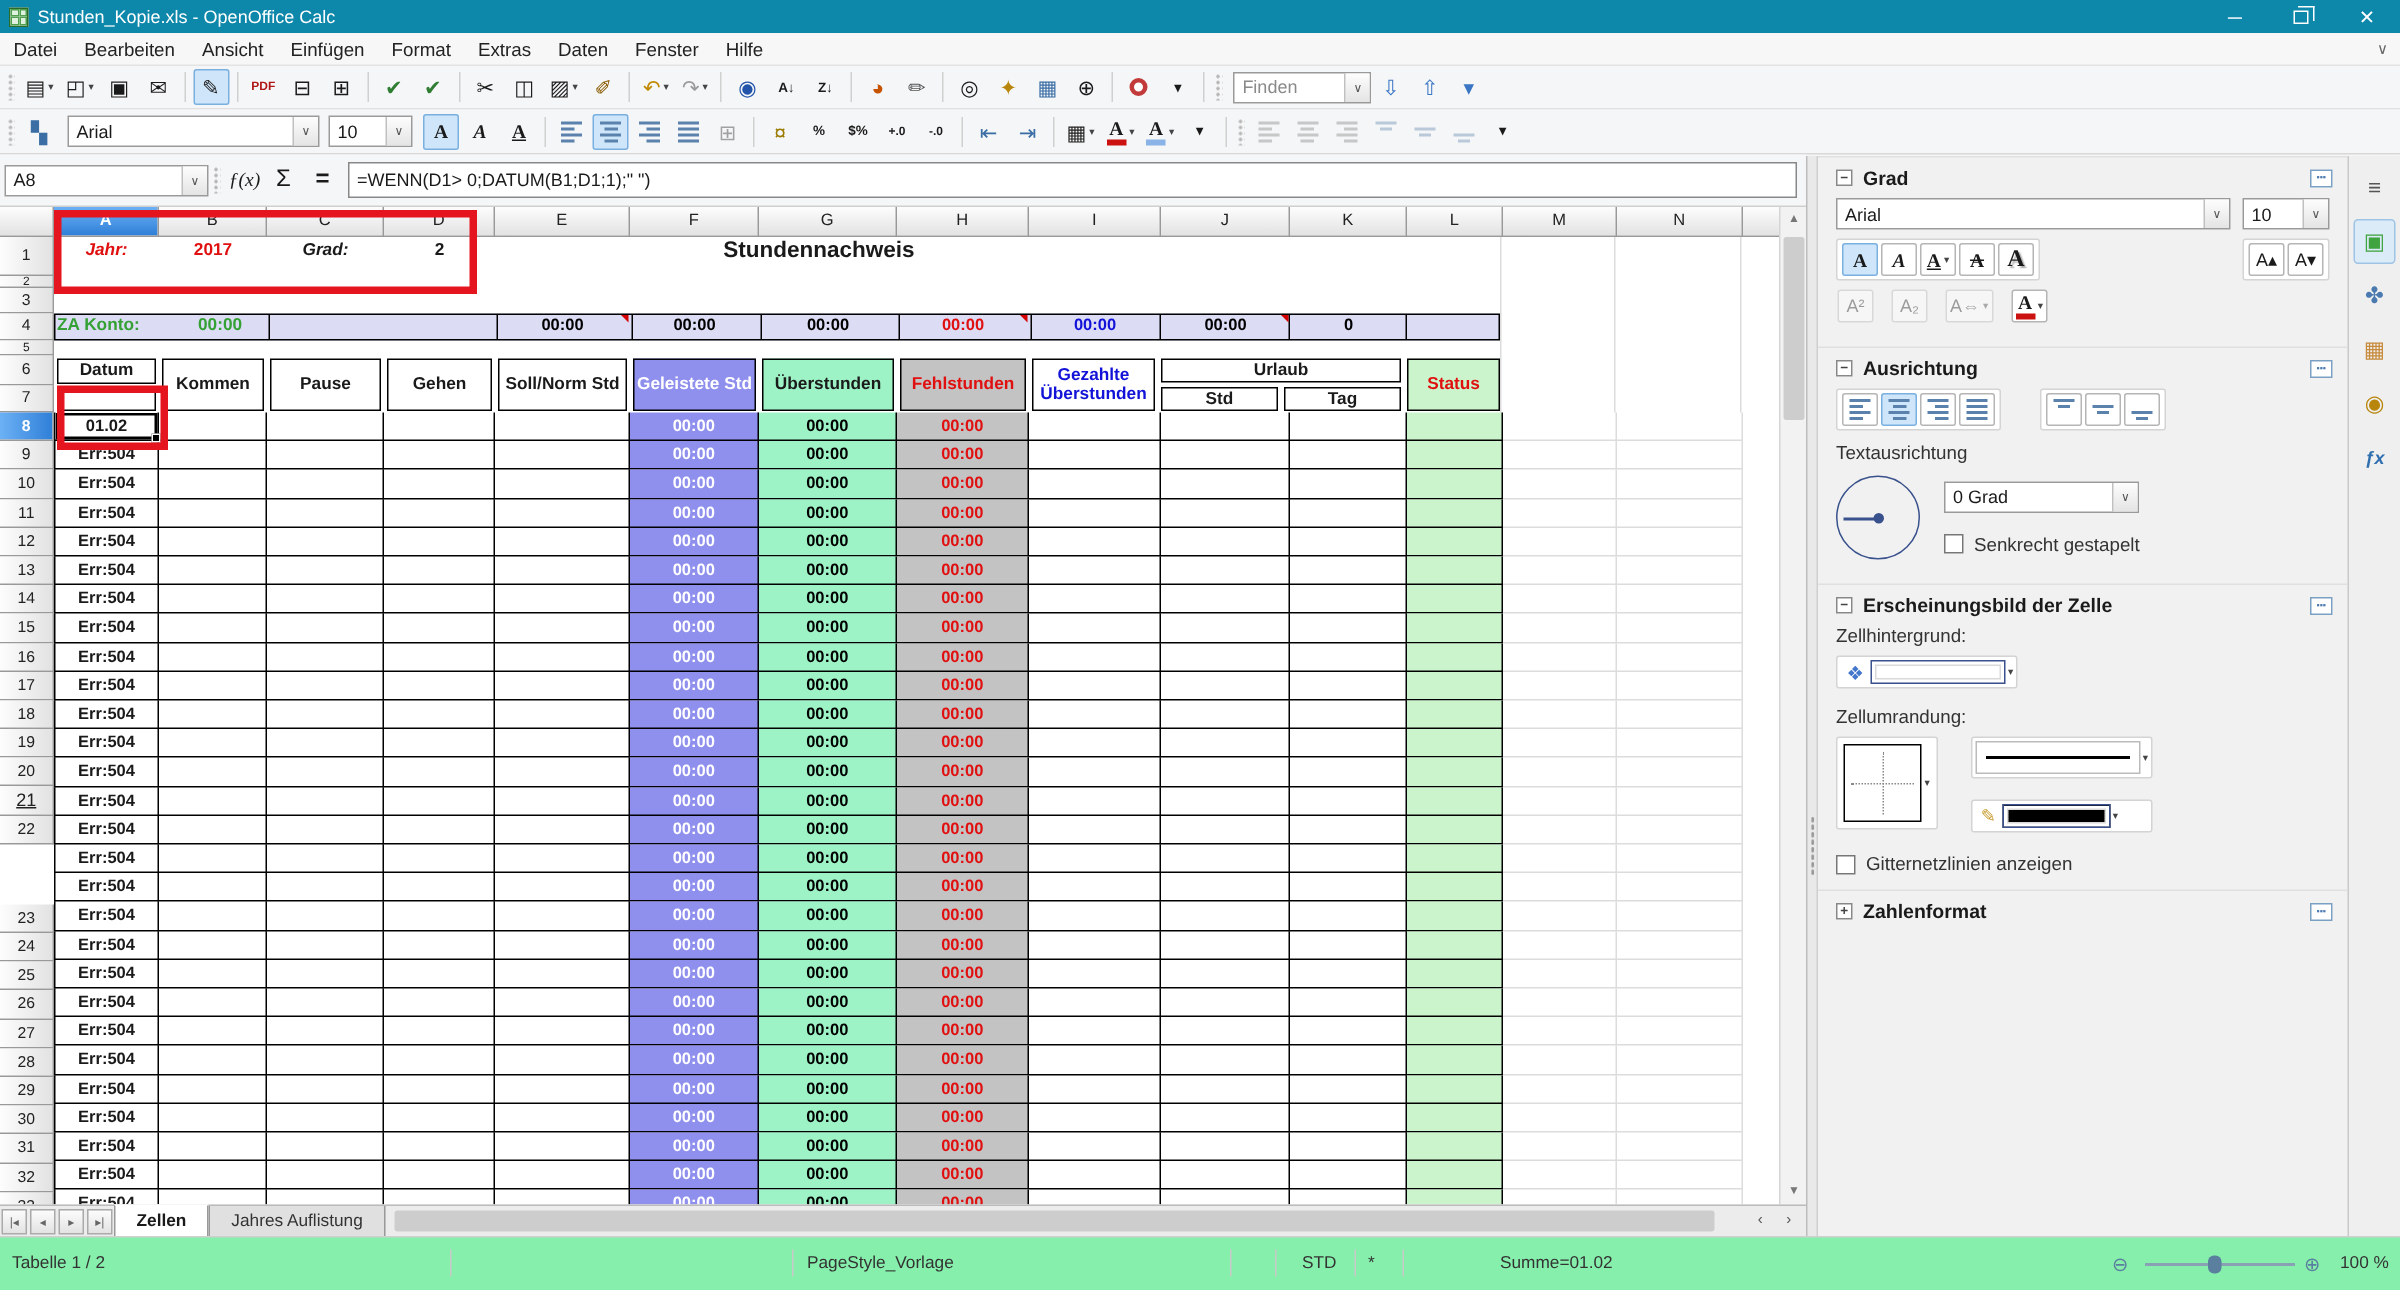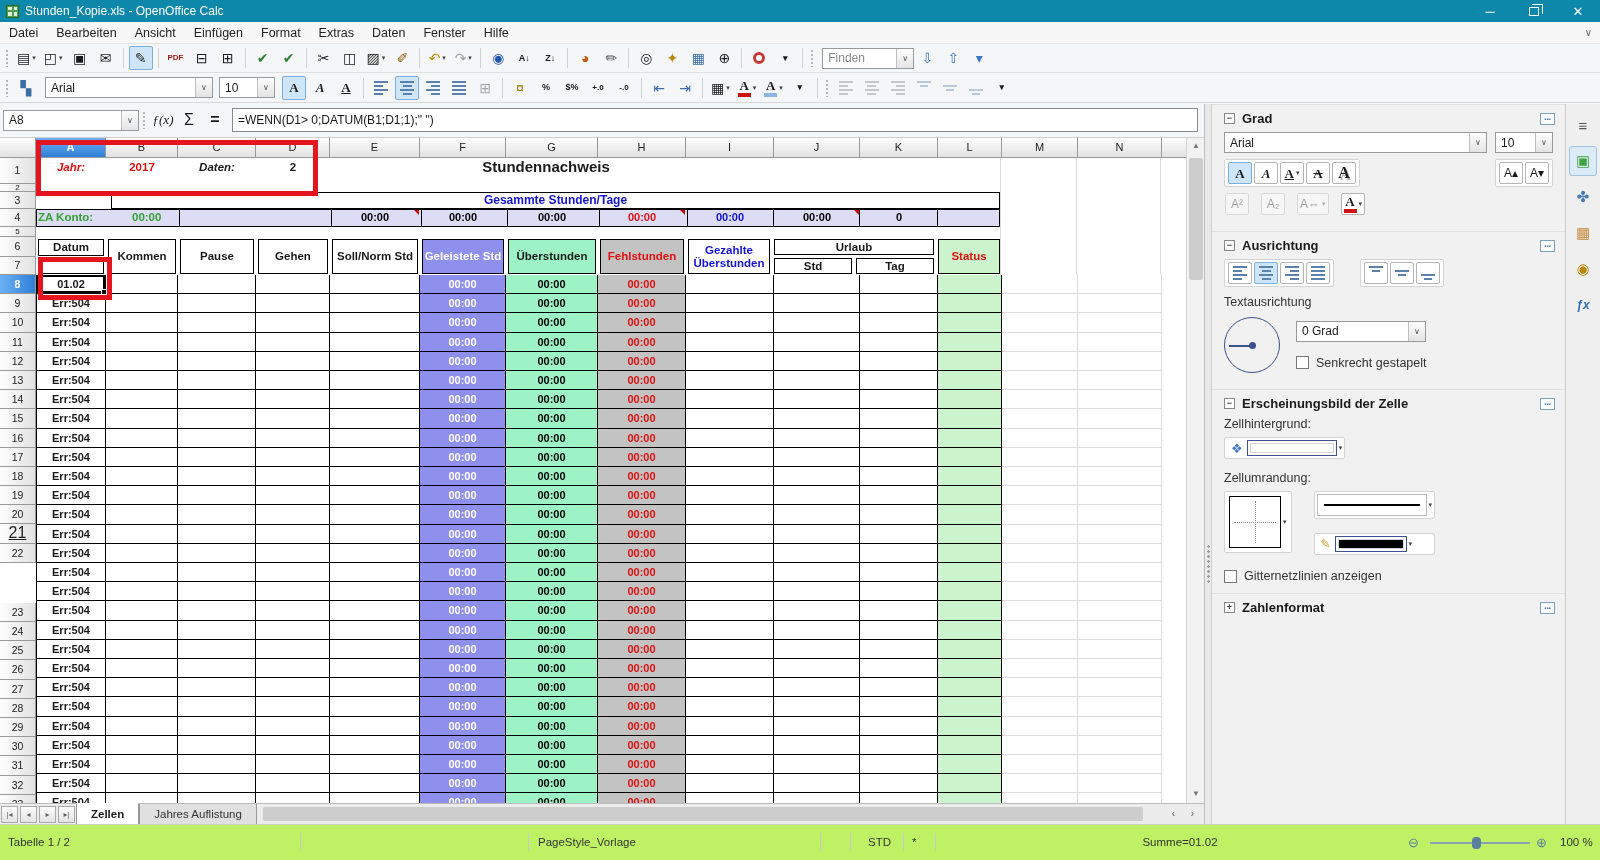--- a/index.html
+++ b/index.html
@@ -98,21 +98,21 @@
   #vthumb{position:absolute;left:2px;top:20px;width:14px;height:122px;background:#cdcdcd;border-radius:2px;}
   #tabsrow{position:absolute;left:0;top:803px;width:1204px;height:21px;background:#ececec;border-top:1px solid #bbb;display:flex;align-items:stretch;}
   .navbtn{width:17px;height:17px;margin:2px 1px;background:linear-gradient(#fcfcfc,#e3e3e3);border:1px solid #aaa;color:#666;font-size:8px;text-align:center;line-height:15px;}
   .sheettab{padding:0 14px;display:flex;align-items:center;font-size:11.5px;border-right:1px solid #999;border-left:1px solid #999;position:relative;}
   .sheettab.active{background:#fff;font-weight:bold;border-top:1px solid #fff;margin-top:-1px;}
   .sheettab.inactive{background:#e0e0e0;color:#333;}
   #hscroll{flex:1;position:relative;margin:3px 2px;background:#ececec;}
   #hthumb{position:absolute;left:4px;top:0;height:14px;width:880px;background:#cdcdcd;border-radius:2px;}
   #hbtns{display:flex;align-items:center;margin-right:2px;}
   #hbtns .navbtn{background:#ececec;border:none;font-size:10px;color:#555;}
-  #statusbar{position:absolute;left:0;top:824px;width:1600px;height:36px;background:#bef264;border-top:1px solid #cfcfcf;font-size:11.5px;color:#333;}
+  #statusbar{position:absolute;left:0;top:824px;width:1600px;height:36px;background:#86efac;border-top:1px solid #cfcfcf;font-size:11.5px;color:#333;}
   #statusbar .sdiv{position:absolute;top:8px;width:1px;height:18px;background:#c9c9c9;}
   #statusbar .sitem{position:absolute;top:11px;white-space:nowrap;}
   #zoomslider{position:absolute;left:1408px;top:10px;width:145px;height:16px;}
   #zoomslider .zline{position:absolute;left:22px;top:7px;width:100px;height:2px;background:#8aa0b5;}
   #zoomslider .zknob{position:absolute;left:64px;top:2px;width:9px;height:12px;background:#5b7f9e;border-radius:4px;}
   #zoomslider .zmin,#zoomslider .zplus{position:absolute;top:0;font-size:13px;color:#5b7f9e;}
   #zoomslider .zmin{left:0;} #zoomslider .zplus{left:128px;}
 
   
   #sb-edge{position:absolute;left:1204px;top:104px;width:8px;height:720px;background:#e9e9e9;border-left:1px solid #bdbdbd;border-right:1px solid #cfcfcf;}
@@ -499,21 +499,21 @@
         <div class="rhdr" style="height: 19.2px; line-height: 18.2px; font-size: 10.5px;">11</div>
         <div class="rhdr" style="height: 19.2px; line-height: 18.2px; font-size: 10.5px;">12</div>
         <div class="rhdr" style="height: 19.2px; line-height: 18.2px; font-size: 10.5px;">13</div>
         <div class="rhdr" style="height: 19.2px; line-height: 18.2px; font-size: 10.5px;">14</div>
         <div class="rhdr" style="height: 19.2px; line-height: 18.2px; font-size: 10.5px;">15</div>
         <div class="rhdr" style="height: 19.2px; line-height: 18.2px; font-size: 10.5px;">16</div>
         <div class="rhdr" style="height: 19.2px; line-height: 18.2px; font-size: 10.5px;">17</div>
         <div class="rhdr" style="height: 19.2px; line-height: 18.2px; font-size: 10.5px;">18</div>
         <div class="rhdr" style="height: 19.2px; line-height: 18.2px; font-size: 10.5px;">19</div>
         <div class="rhdr" style="height: 19.2px; line-height: 18.2px; font-size: 10.5px;">20</div>
-        <div class="rhdr" style="height: 19.2px; line-height: 18.2px; font-size: 16px; text-decoration: underline;">21</div>
+        <div class="rhdr" style="height: 19.2px; line-height: 18.2px; font-size: 12px; text-decoration: underline;">21</div>
         <div class="rhdr" style="height: 19.2px; line-height: 18.2px; font-size: 10.5px;">22</div>
         <div class="rhdr" style="height: 19.2px; line-height: 18.2px; font-size: 10.5px; margin-top: 40px;">23</div>
         <div class="rhdr" style="height: 19.2px; line-height: 18.2px; font-size: 10.5px;">24</div>
         <div class="rhdr" style="height: 19.2px; line-height: 18.2px; font-size: 10.5px;">25</div>
         <div class="rhdr" style="height: 19.2px; line-height: 18.2px; font-size: 10.5px;">26</div>
         <div class="rhdr" style="height: 19.2px; line-height: 18.2px; font-size: 10.5px;">27</div>
         <div class="rhdr" style="height: 19.2px; line-height: 18.2px; font-size: 10.5px;">28</div>
         <div class="rhdr" style="height: 19.2px; line-height: 18.2px; font-size: 10.5px;">29</div>
         <div class="rhdr" style="height: 19.2px; line-height: 18.2px; font-size: 10.5px;">30</div>
         <div class="rhdr" style="height: 19.2px; line-height: 18.2px; font-size: 10.5px;">31</div>
@@ -523,25 +523,24 @@
         <div class="rhdr" style="height: 19.2px; line-height: 18.2px; font-size: 10.5px;">35</div>
       </div>
     <div id="cellarea">
 
       <div class="vgrid" style="left:964px;"></div>
       <div class="vgrid" style="left:1040px;"></div>
       <div class="vgrid" style="left:1124px;"></div>
 
       <div class="abs ct" style="left:0;top:3px;width:70px;text-align:center;color:#e01010;font-style:italic;">Jahr:</div>
       <div class="abs ct" style="left:70px;top:3px;width:72px;text-align:center;color:#e01010;">2017</div>
-      <div class="abs ct" style="left:142px;top:3px;width:78px;text-align:center;font-style:italic;">Daten:</div>
+      <div class="abs ct" style="left:142px;top:3px;width:78px;text-align:center;font-style:italic;">Grad:</div>
       <div class="abs ct" style="left:220px;top:3px;width:74px;text-align:center;">2</div>
       <div class="abs" style="left:384px;top:0;width:252px;text-align:center;font-weight:bold;font-size:15px;">Stundennachweis</div>
 
-      <div class="abs" id="r3box">Gesammte Stunden/Tage</div>
 
       <div class="abs" id="r4band">
           <span class="r4div" style="left: 142px;"></span>
           <span class="r4div" style="left: 294px;"></span>
           <span class="r4div" style="left: 384px;"></span>
           <span class="r4div" style="left: 470px;"></span>
           <span class="r4div" style="left: 562px;"></span>
           <span class="r4div" style="left: 650px;"></span>
           <span class="r4div" style="left: 736px;"></span>
           <span class="r4div" style="left: 822px;"></span>
@@ -1062,21 +1061,21 @@
     <span class="sitem" style="left:8px;">Tabelle 1 / 2</span>
     <span class="sdiv" style="left:300px;"></span>
     <span class="sdiv" style="left:528px;"></span>
     <span class="sitem" style="left:538px;">PageStyle_Vorlage</span>
     <span class="sdiv" style="left:820px;"></span>
     <span class="sdiv" style="left:850px;"></span>
     <span class="sitem" style="left:868px;">STD</span>
     <span class="sdiv" style="left:903px;"></span>
     <span class="sitem" style="left:912px;">*</span>
     <span class="sdiv" style="left:935px;"></span>
-    <span class="sitem" style="left:1000px;width:360px;text-align:center;">Summe=01.02</span>
+    <span class="sitem" style="left:1000px;width:360px;">Summe=01.02</span>
     <div id="zoomslider">
       <span class="zmin">⊖</span>
       <span class="zline"></span>
       <span class="zknob"></span>
       <span class="zplus">⊕</span>
     </div>
     <span class="sitem" style="left:1560px;">100 %</span>
   </div>
 
   <div id="sb-edge">

